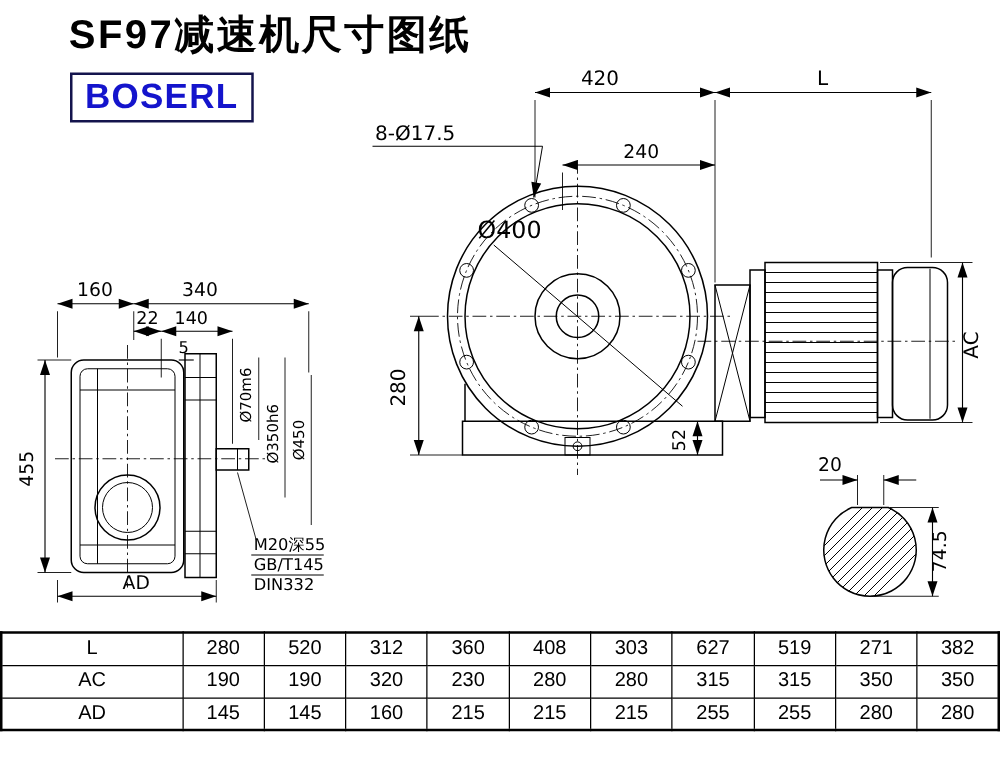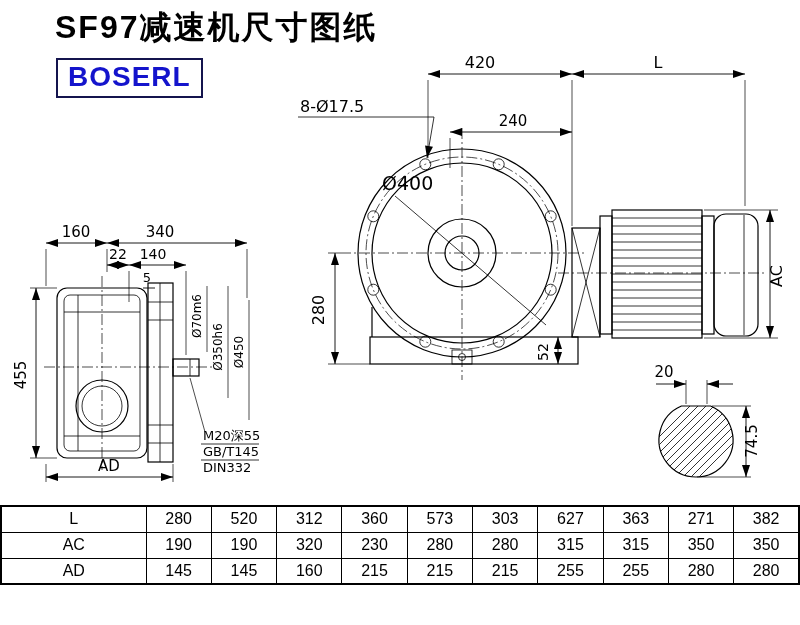--- a/index.html
+++ b/index.html
@@ -244,24 +244,24 @@
         <col>
         <col>
     </colgroup>
     <tbody>
     <tr class="datarow">
       <td>L</td>
       <td>280</td>
       <td>520</td>
       <td>312</td>
       <td>360</td>
-      <td>573</td>
+      <td>408</td>
       <td>303</td>
       <td>627</td>
-      <td>363</td>
+      <td>519</td>
       <td>271</td>
       <td>382</td>
     </tr>
     <tr class="datarow">
       <td>AC</td>
       <td>190</td>
       <td>190</td>
       <td>320</td>
       <td>230</td>
       <td>280</td>

